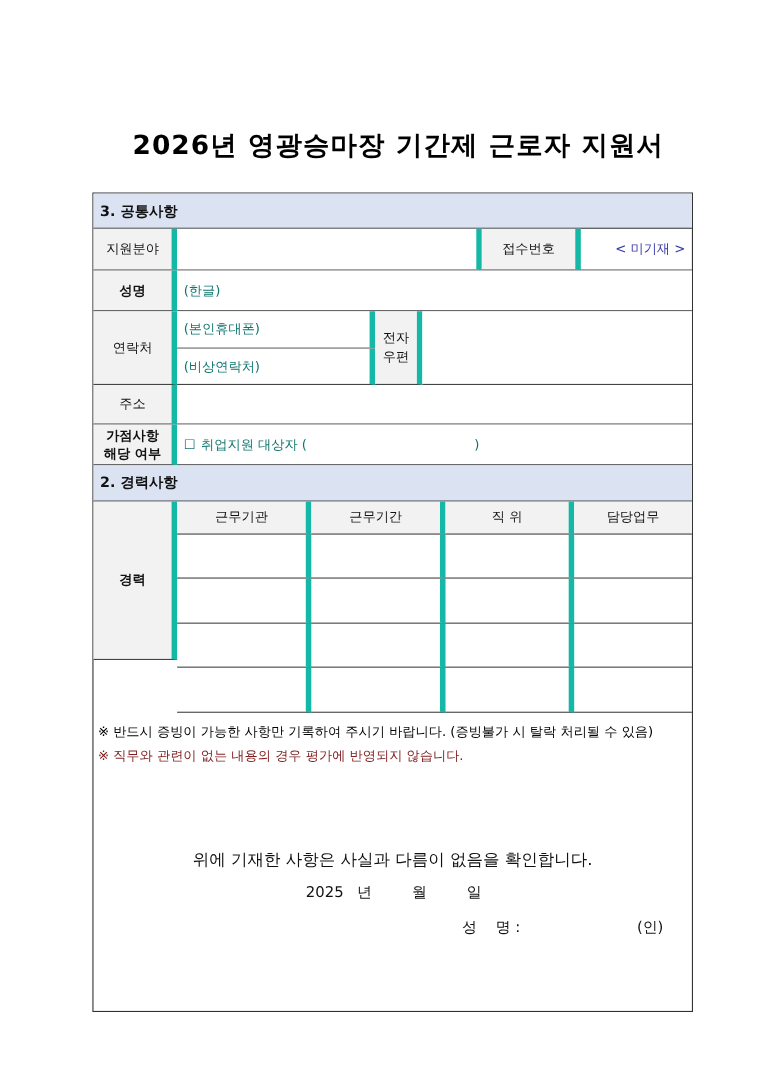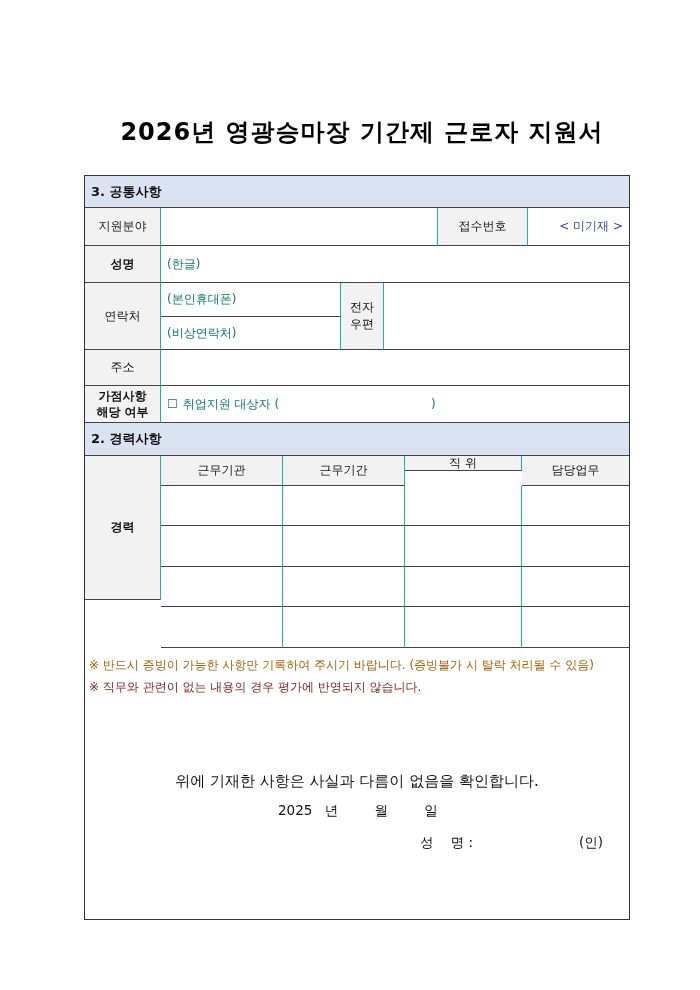--- a/index.html
+++ b/index.html
@@ -1,26 +1,26 @@
 <!DOCTYPE html>
 <html><head>
 <meta charset="utf-8">
 <style>
   html, body { margin: 0; padding: 0; background: #ffffff; }
   body { width: 700px; height: 990px; position: relative; font-family: "DejaVu Sans", "Liberation Sans", sans-serif; color: #111; }
   .title { position: absolute; top: 116px; left: 0; width: 700px; text-align: center; font-size: 24px; font-weight: bold; letter-spacing: 1px; color: #000; margin-left: 12px; }
   .frame { position: absolute; left: 84px; top: 175px; width: 546px; height: 745px; border: 1px solid #333; box-sizing: border-box; }
-  .cell { position: absolute; box-sizing: border-box; border-right: 1px solid #14b8a6; border-bottom: 1px solid #444; display: flex; align-items: center; justify-content: center; font-size: 12px; }
+  .cell { position: absolute; box-sizing: border-box; border-right: 5px solid #14b8a6; border-bottom: 1px solid #444; display: flex; align-items: center; justify-content: center; font-size: 12px; }
   .lbl { background: #f2f2f2; font-weight: normal; text-align: center; line-height: 17px; }
   .val { background: #fff; justify-content: flex-start; padding-left: 6px; color: #0f766e; }
   .sec { background: #dbe3f3; justify-content: flex-start; padding-left: 6px; font-weight: bold; font-size: 13px; border-right: none; }
   .thead { background: #f2f2f2; }
   .notes { position: absolute; left: 0; top: 472px; width: 544px; height: 271px; }
   .note { position: absolute; left: 4px; font-size: 12px; white-space: nowrap; }
-  .note1 { top: 9px; color: #a16207; }
+  .note1 { top: 9px; color: #000000; }
   .note2 { top: 31px; color: #7f1d1d; }
   .confirm { position: absolute; top: 124px; left: 0; width: 544px; text-align: center; font-size: 15px; }
   .date { position: absolute; top: 154px; left: 193px; font-size: 13.5px; }
   .date span { display: inline-block; }
   .sign { position: absolute; top: 186px; left: 335px; font-size: 13.5px; }
   .seal { position: absolute; top: 186px; left: 494px; font-size: 13.5px; }
 </style>
 </head>
 <body>
 
@@ -60,21 +60,21 @@
     <span style="display:inline-block;width:152px;"></span>
     <span>)</span>
   </div>
 
   <div class="cell sec" style="left:0;top:247px;width:544px;height:33px;">2. 경력사항</div>
 
   <div class="cell lbl" style="left:0;top:280px;width:76px;height:144px;font-weight:bold;">경력</div>
 
   <div class="cell thead" style="left:76px;top:280px;width:122px;height:30px;">근무기관</div>
   <div class="cell thead" style="left:198px;top:280px;width:122px;height:30px;">근무기간</div>
-  <div class="cell thead" style="left:320px;top:280px;width:117px;height:15px;">직 위</div>
+  <div class="cell thead" style="left:320px;top:280px;width:117px;height:30px;">직 위</div>
   <div class="cell thead" style="left:437px;top:280px;width:107px;height:30px;border-right:none;">담당업무</div>
 
   <div class="cell" style="left:76px;top:310px;width:122px;height:40px;"></div>
   <div class="cell" style="left:198px;top:310px;width:122px;height:40px;"></div>
   <div class="cell" style="left:320px;top:310px;width:117px;height:40px;"></div>
   <div class="cell" style="left:437px;top:310px;width:107px;height:40px;border-right:none;"></div>
 
   <div class="cell" style="left:76px;top:350px;width:122px;height:41px;"></div>
   <div class="cell" style="left:198px;top:350px;width:122px;height:41px;"></div>
   <div class="cell" style="left:320px;top:350px;width:117px;height:41px;"></div>

